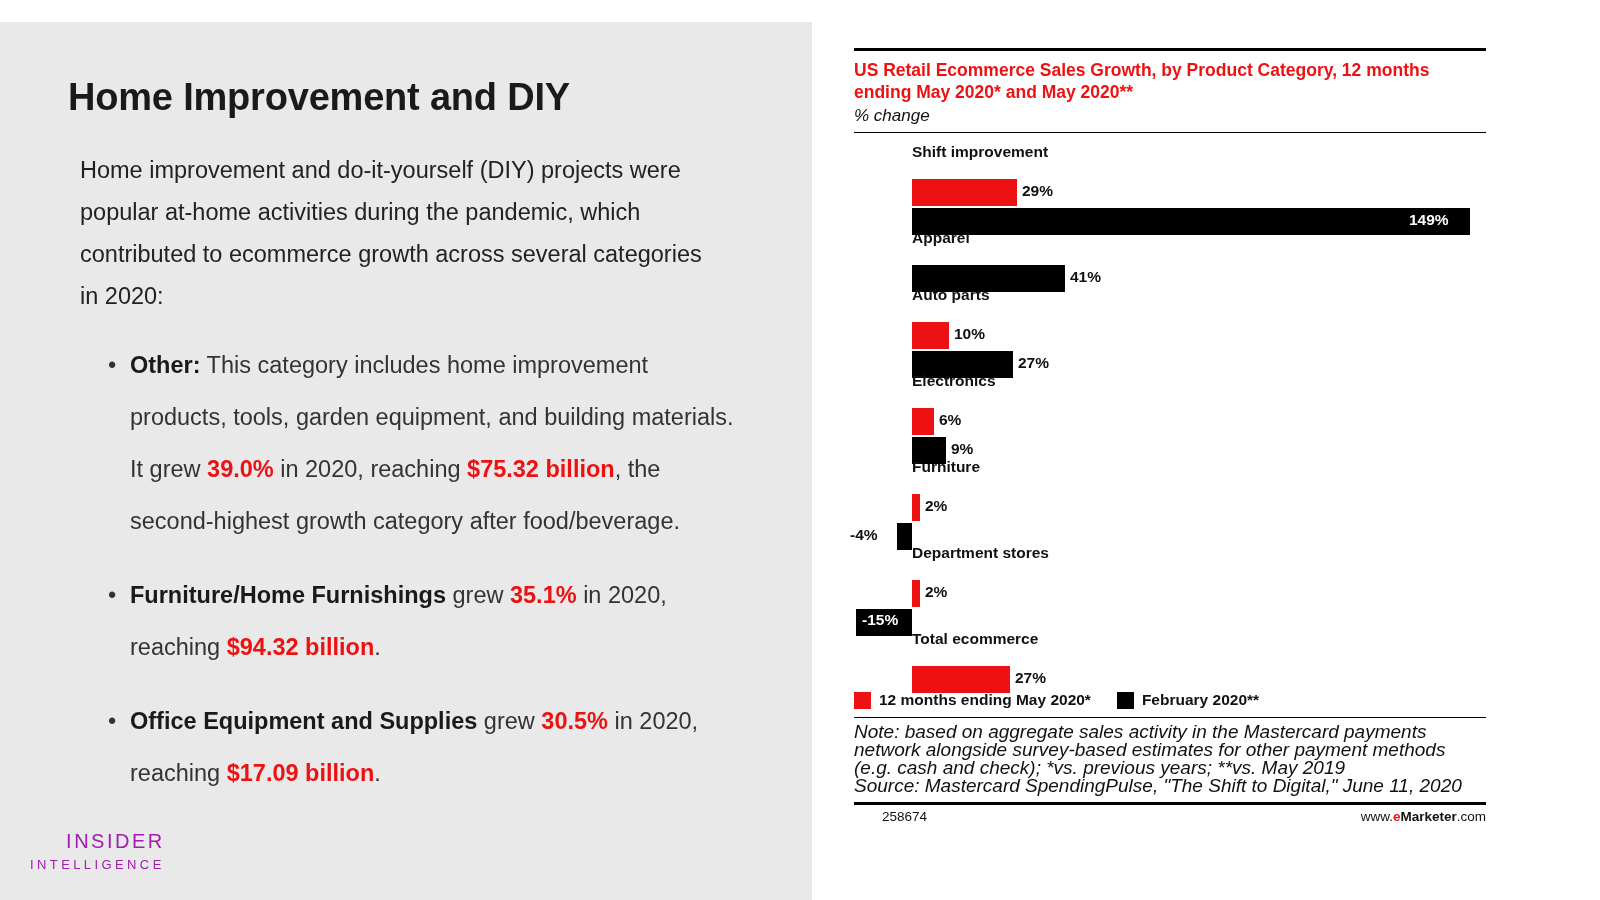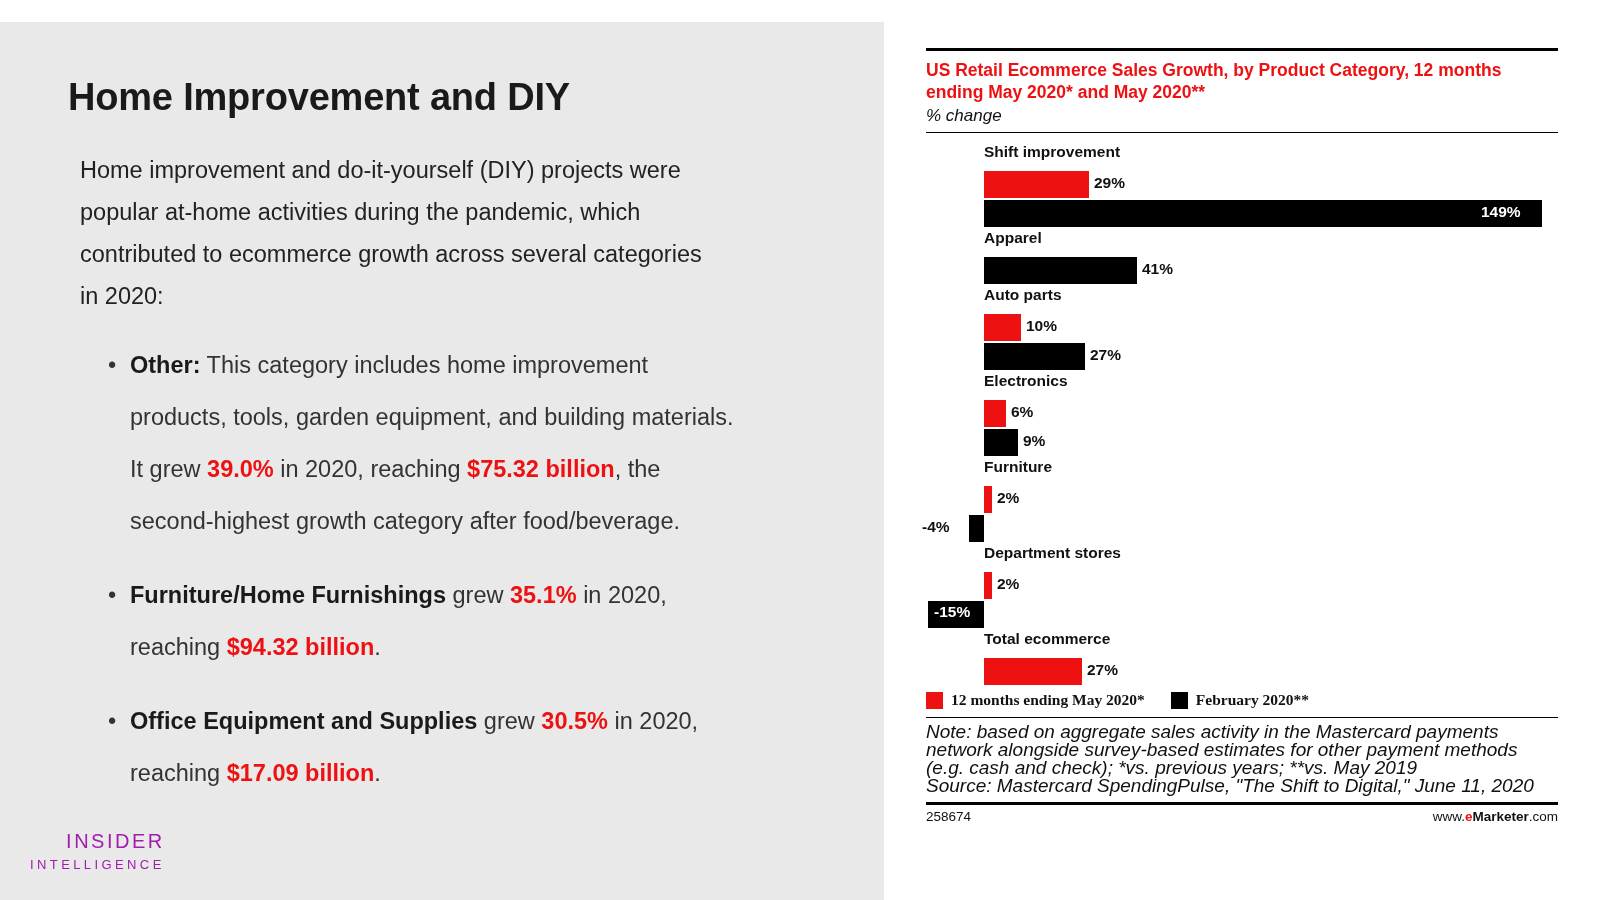--- a/index.html
+++ b/index.html
@@ -16,21 +16,21 @@
   .slide {
     position: relative;
     width: 1600px;
     height: 900px;
     display: flex;
   }
 
   
   .left-panel {
     position: relative;
-    width: 884px;
+    width: 812px;
     height: 878px;
     margin: 22px 0 0 0;
     background: #e9e9e9;
     box-sizing: border-box;
     padding: 54px 70px 0 68px;
   }
   .slide-title {
     font-size: 38px;
     font-weight: bold;
     color: #1a1a1a;
@@ -138,21 +138,21 @@
   }
   .bar-row {
     position: relative;
     height: 27px;
     margin-bottom: 2px;
   }
   .bar-track {
     position: absolute;
     left: 58px;
     right: 0;
-    top: 8px;
+    top: 16px;
     height: 27px;
   }
   .bar {
     position: absolute;
     top: 0;
     height: 27px;
   }
   .bar.pos { left: 0; }
   .bar.red-bar { background: #ee1111; }
   .bar.black-bar { background: #000000; }
@@ -181,41 +181,41 @@
     padding: 1px 4px;
     top: 1px;
   }
 
   .legend {
     display: flex;
     align-items: center;
     gap: 26px;
     margin-top: 14px;
     margin-bottom: 8px;
-    font-family: Liberation Serif, serif;
   }
   .legend-item { display: flex; align-items: center; gap: 8px; }
   .swatch { width: 17px; height: 17px; display: inline-block; }
   .legend-label { font-size: 15.5px; font-weight: bold; color: #111; }
 
   .rule-note { border-top: 1.5px solid #000; width: 100%; margin: 2px 0 5px 0; }
   .note {
     font-size: 19px;
     font-style: italic;
     color: #111;
     line-height: 18px;
     margin: 0;
   }
   .rule-foot { border-top: 3px solid #000; width: 100%; margin: 7px 0 4px 0; }
   .footer {
     display: flex;
     justify-content: space-between;
     align-items: baseline;
     font-size: 13.5px;
     color: #111;
+    margin-left: 28px;
   }
   .footer .brand { font-weight: normal; }
   .footer .brand .em { font-weight: bold; color: #ee1111; }
   .footer .brand .mk { font-weight: bold; color: #111; }
 </style>
 </head>
 <body>
 
 <div class="slide">
 

